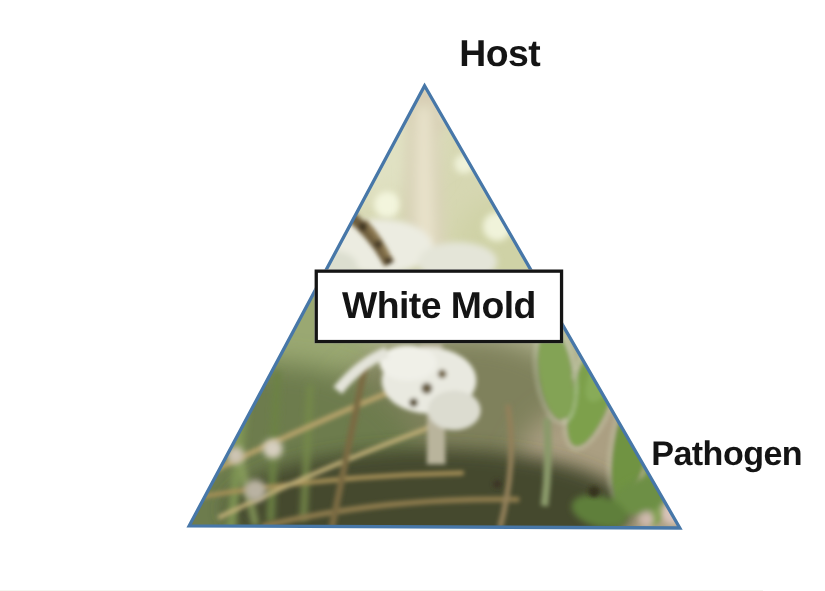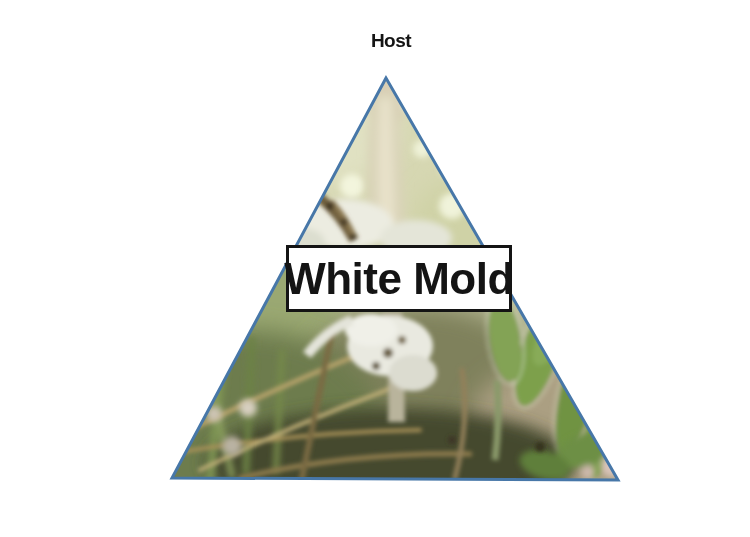--- a/index.html
+++ b/index.html
@@ -21,34 +21,34 @@
     stroke-linejoin:miter;
   }
   .vlabel{
     position:absolute;
     font-weight:bold;
     color:var(--label-color,#141414);
     letter-spacing:-0.5px;
     white-space:nowrap;
     line-height:1.1;
   }
-  .vlabel-host{left:291px;top:31px;width:200px;text-align:center;font-size:19px;}
+  .vlabel-host{left:291px;top:31px;width:200px;text-align:right;font-size:34px;}
   .vlabel-environment{left:2px;top:393px;font-size:31px;}
   .vlabel-pathogen{left:592px;top:396px;font-size:31px;}
   .center-box{
     position:absolute;
     left:286px;top:245px;width:226px;height:67px;
     box-sizing:border-box;
     background:var(--box-background,#ffffff);
     border:3px solid var(--box-border,#141414);
     display:flex;align-items:center;justify-content:center;
   }
   .center-box span{
     font-weight:bold;
-    font-size:44px;
+    font-size:34px;
     letter-spacing:-0.5px;
     color:var(--label-color,#141414);
     white-space:nowrap;
   }
 </style>
 </head>
 <body>
 
 <div class="canvas">
 
@@ -173,18 +173,19 @@
         <circle cx="452" cy="440" r="4" fill="#3c3625"></circle>
       </g>
     </g>
 
     <polygon class="tri-outline" points="386,78 172,478 618,480"></polygon>
   </svg>
 
   <div class="vlabel vlabel-host">Host</div>
 
 
+  <div class="vlabel vlabel-pathogen">Pathogen</div>
 
   <div class="center-box">
     <span>White Mold</span>
   </div>
 
 </div>
 
 </body></html>

